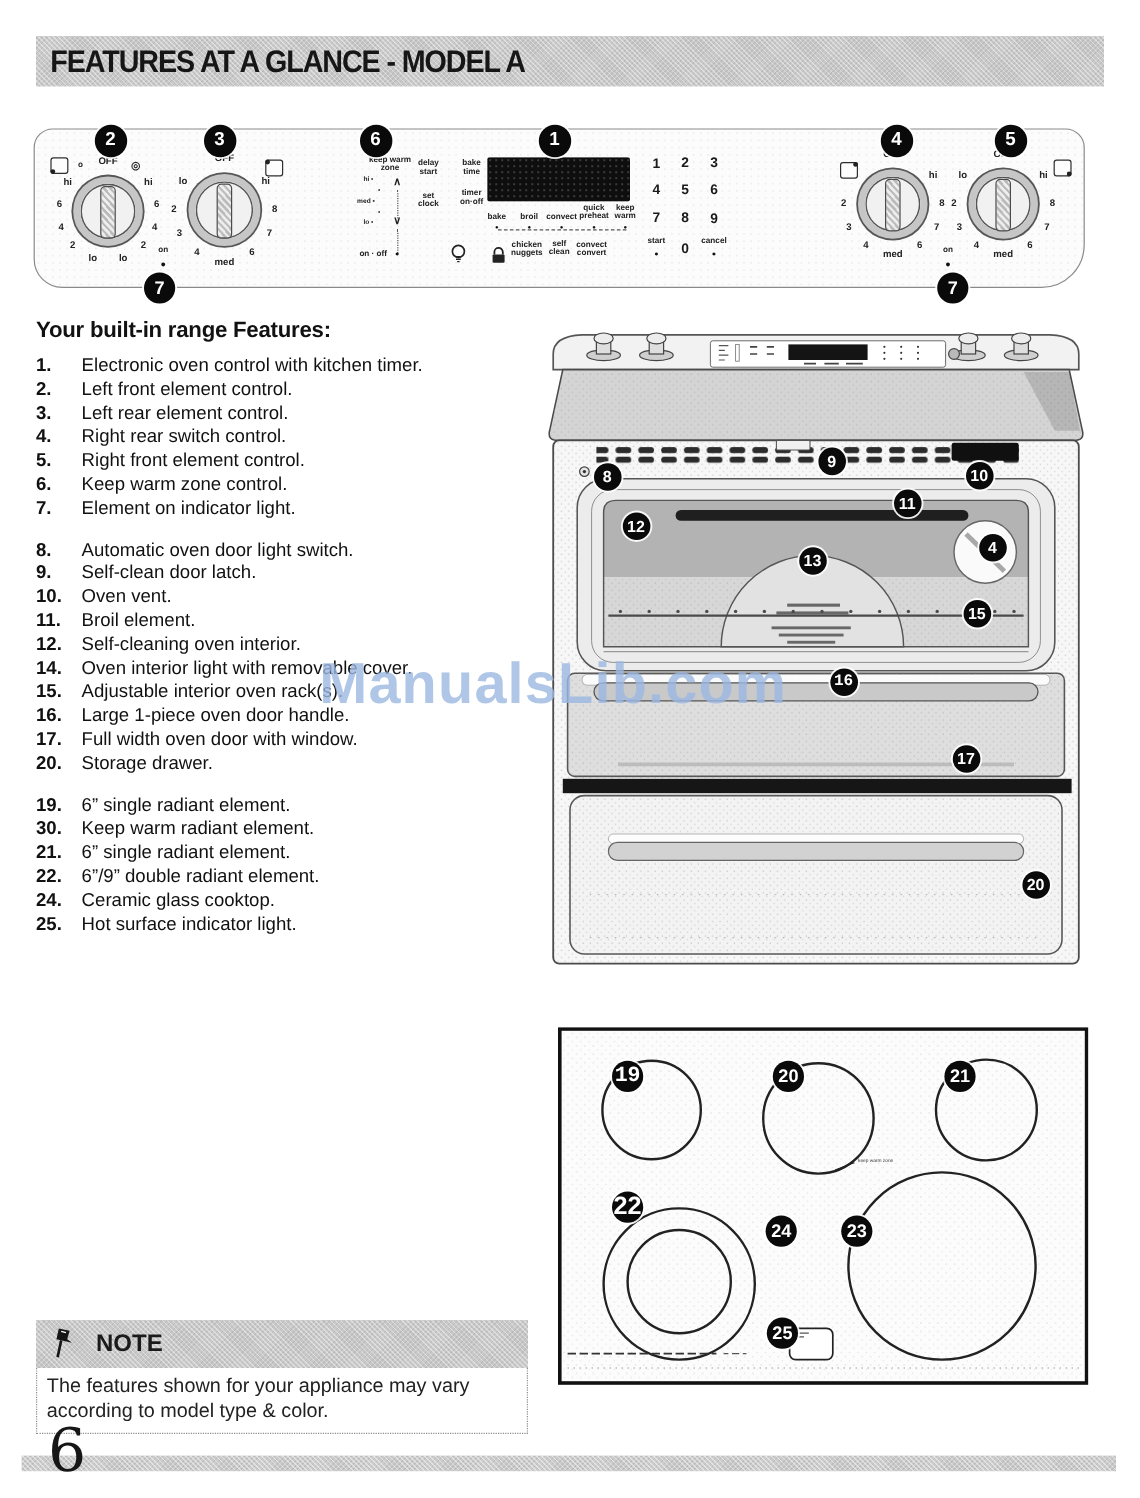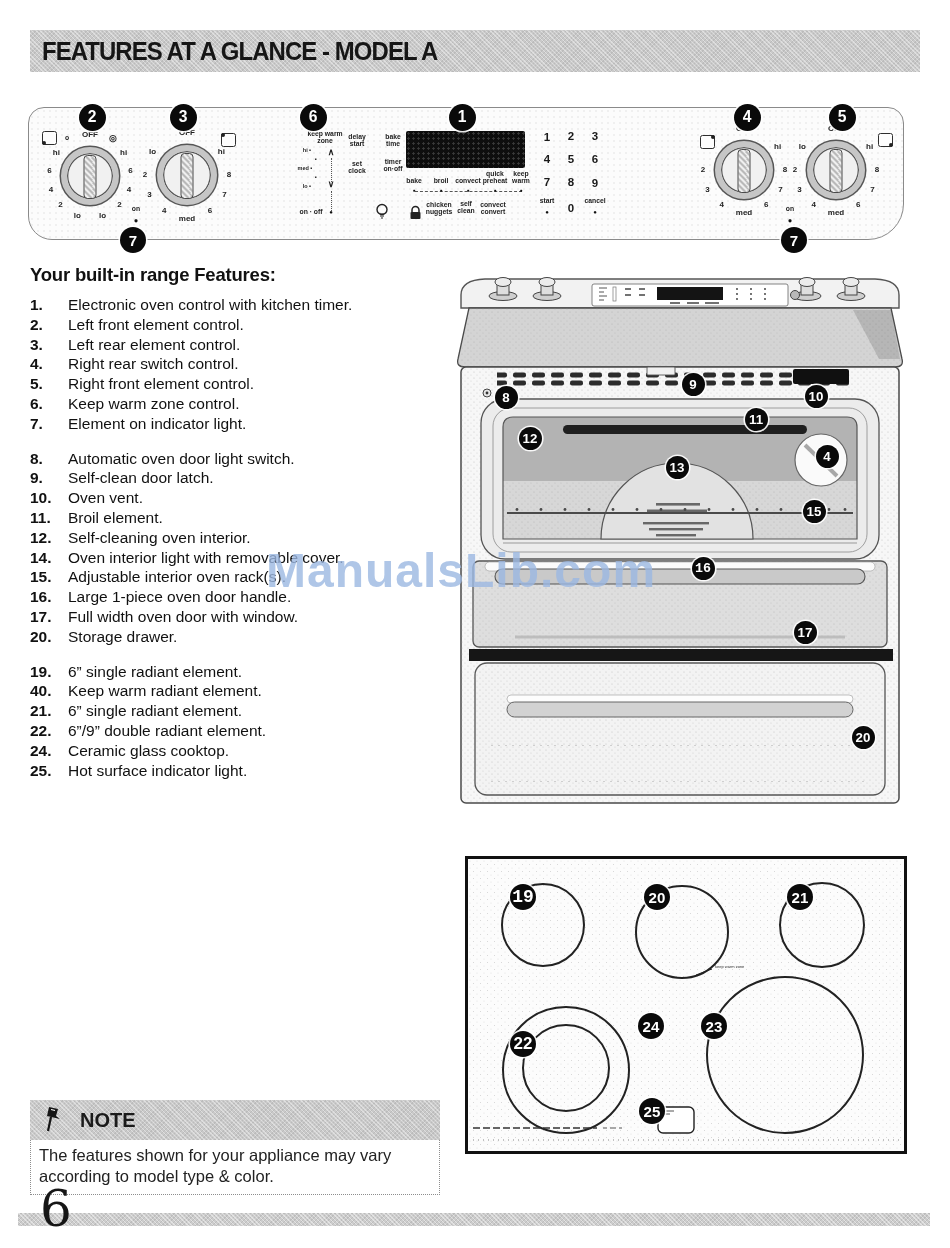--- a/index.html
+++ b/index.html
@@ -238,21 +238,21 @@
       <div class="badge" style="left: 518.5px; top: 426.5px; width: 23px; height: 23px; font-size: 13.34px;">12</div>
       <div class="badge" style="left: 665.5px; top: 455.5px; width: 23px; height: 23px; font-size: 13.34px;">13</div>
       <div class="badge" style="left: 815.5px; top: 444.5px; width: 23px; height: 23px; font-size: 13.34px;">4</div>
       <div class="badge" style="left: 802.5px; top: 499.5px; width: 23px; height: 23px; font-size: 13.34px;">15</div>
       <div class="badge" style="left: 691.5px; top: 556.5px; width: 23px; height: 23px; font-size: 13.34px; font-family: Liberation Mono, monospace;">16</div>
       <div class="badge" style="left: 793.5px; top: 620.5px; width: 23px; height: 23px; font-size: 13.34px;">17</div>
       <div class="badge" style="left: 851.5px; top: 725.5px; width: 23px; height: 23px; font-size: 13.34px;">20</div>
       <div class="badge" style="left: 510px; top: 884px; width: 26px; height: 26px; font-size: 18px; font-family: Liberation Mono, monospace;">19</div>
       <div class="badge" style="left: 644px; top: 884px; width: 26px; height: 26px; font-size: 15.08px;">20</div>
       <div class="badge" style="left: 787px; top: 884px; width: 26px; height: 26px; font-size: 15.08px;">21</div>
-      <div class="badge" style="left: 510px; top: 1031px; width: 26px; height: 26px; font-size: 17px;">22</div>
+      <div class="badge" style="left: 510px; top: 993px; width: 26px; height: 26px; font-size: 21px;">22</div>
       <div class="badge" style="left: 638px; top: 1013px; width: 26px; height: 26px; font-size: 15.08px;">24</div>
       <div class="badge" style="left: 701px; top: 1013px; width: 26px; height: 26px; font-size: 15.08px;">23</div>
       <div class="badge" style="left: 639px; top: 1098px; width: 26px; height: 26px; font-size: 15.08px;">25</div>
     </div>
 
   <div class="abs features">
     <div class="feat-head">Your built-in range Features:</div>
     <div id="feat-groups">
         <div class="feat-group">
           <div class="feat-item">
@@ -325,21 +325,21 @@
             <span class="feat-num">20.</span>
             <span>Storage drawer.</span>
           </div>
         </div>
         <div class="feat-group">
           <div class="feat-item">
             <span class="feat-num">19.</span>
             <span>6” single radiant element.</span>
           </div>
           <div class="feat-item">
-            <span class="feat-num">40.</span>
+            <span class="feat-num">30.</span>
             <span>Keep warm radiant element.</span>
           </div>
           <div class="feat-item">
             <span class="feat-num">21.</span>
             <span>6” single radiant element.</span>
           </div>
           <div class="feat-item">
             <span class="feat-num">22.</span>
             <span>6”/9” double radiant element.</span>
           </div>

